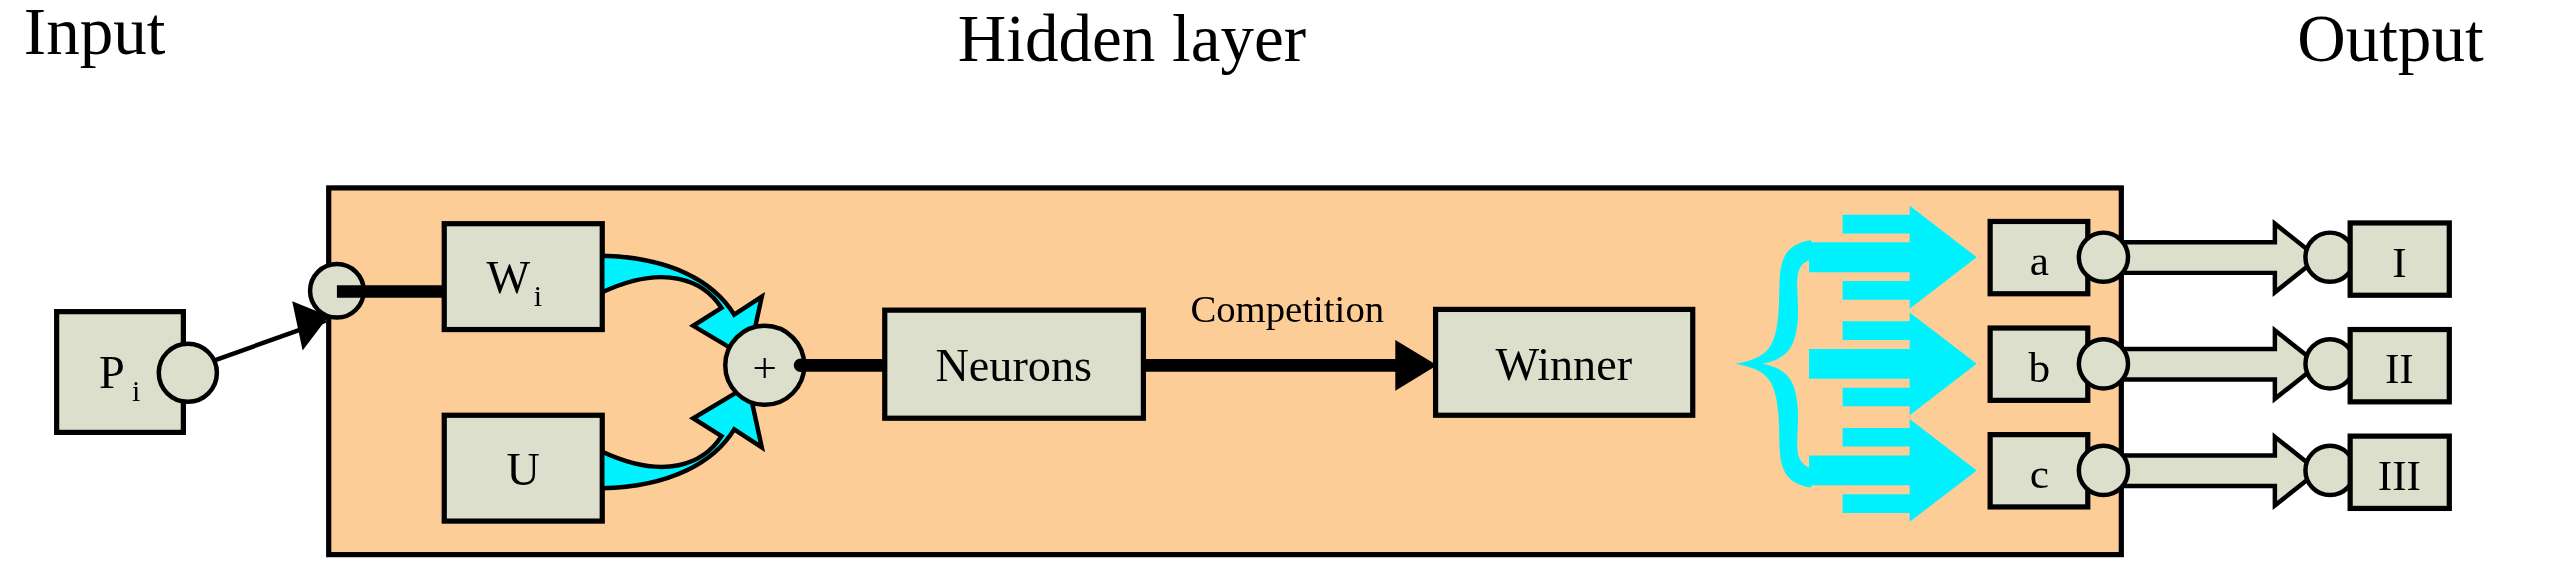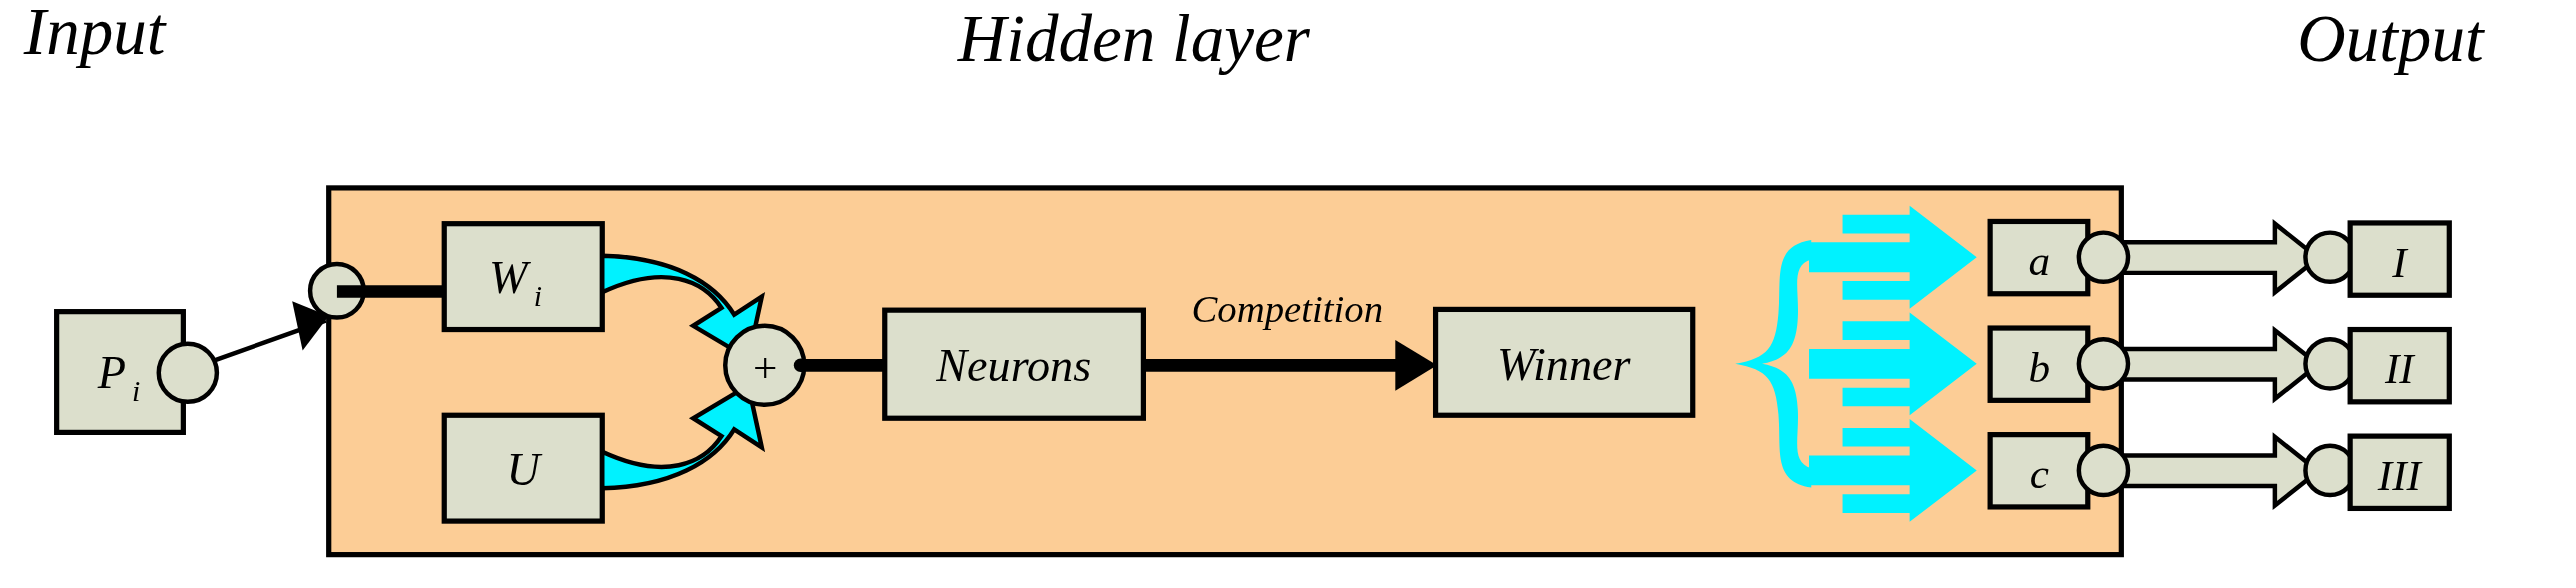--- a/index.html
+++ b/index.html
@@ -10,21 +10,20 @@
   }
   body {
     font-family: "Liberation Serif", "DejaVu Serif", serif;
   }
   #stage {
     position: relative;
     width: 2576px;
     height: 589px;
     background: #ffffff;
     overflow: hidden;
-    font-style: italic;
   }
   #diagram {
     display: block;
     width: 2576px;
     height: 589px;
   }
   .title-text {
     font-family: "Liberation Serif", "DejaVu Serif", serif;
     font-size: 90px;
     fill: #000000;

